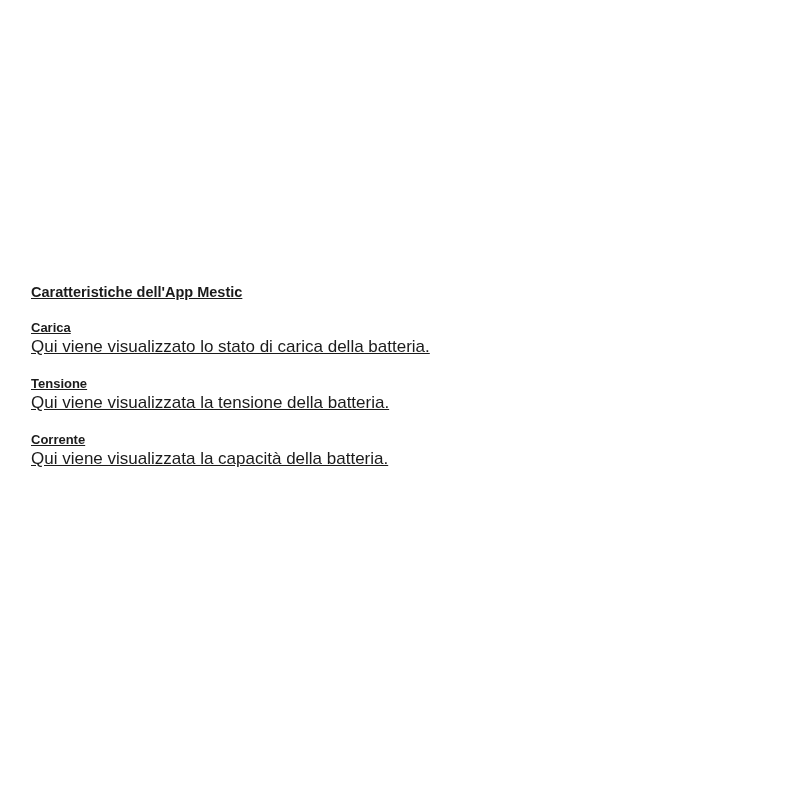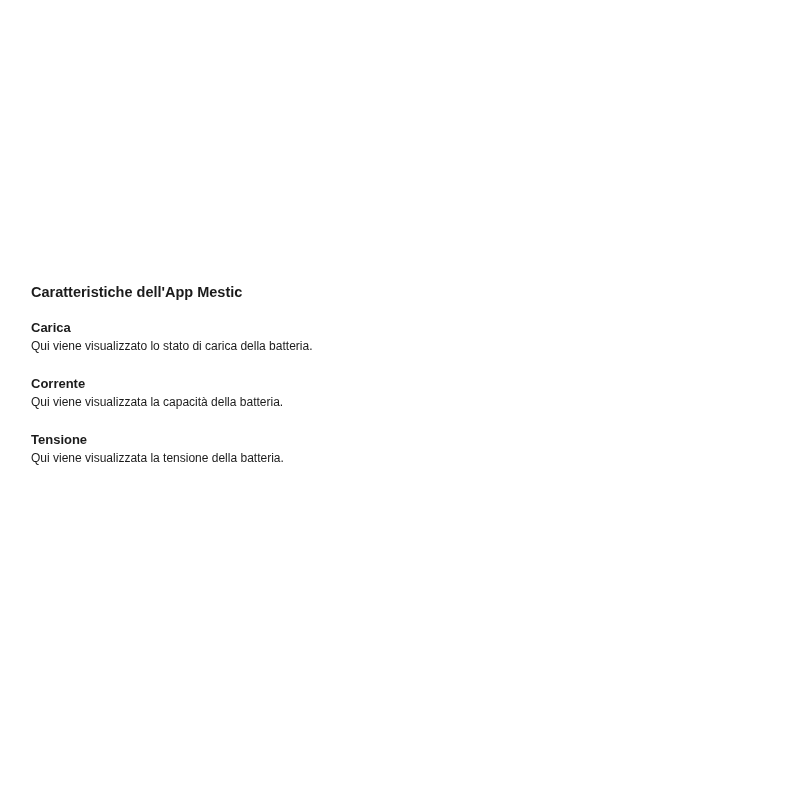--- a/index.html
+++ b/index.html
@@ -11,60 +11,61 @@
     height: 800px;
     background: #ffffff;
     font-family: "Liberation Sans", sans-serif;
     color: #1b1b1b;
     overflow: hidden;
   }
   .doc {
     padding: 283px 30px 0 31px;
     box-sizing: border-box;
     width: 636px;
+    text-decoration: underline;
   }
   .doc-title {
     font-size: 14.5px;
     font-weight: 700;
     line-height: 19px;
     margin: 0 0 16px 0;
   }
   .section {
     margin: 0 0 18px 0;
   }
   .section-label {
     font-size: 13px;
     font-weight: 700;
     line-height: 19px;
     margin: 0;
   }
   .section-desc {
-    font-size: 12px;
+    font-size: 17px;
     font-weight: 400;
     line-height: 19px;
     margin: 0;
     white-space: nowrap;
   }
 </style>
 </head>
 <body>
 
 <div class="doc">
   <h1 class="doc-title">Caratteristiche dell'App Mestic</h1>
 
   <div class="section">
     <p class="section-label">Carica</p>
     <p class="section-desc">Qui viene visualizzato lo stato di carica della batteria.</p>
   </div>
 
   <div class="section">
-    <p class="section-label">Corrente</p>
-    <p class="section-desc">Qui viene visualizzata la capacità della batteria.</p>
+    <p class="section-label">Tensione</p>
+    <p class="section-desc">Qui viene visualizzata la tensione della batteria.</p>
   </div>
 
   <div class="section">
-    <p class="section-label">Tensione</p>
-    <p class="section-desc">Qui viene visualizzata la tensione della batteria.</p>
+    <p class="section-label">Corrente</p>
+    <p class="section-desc">Qui viene visualizzata la capacità della batteria.</p>
   </div>
 
   <div class="section">
   </div>
 </div>
 
 </body></html>

